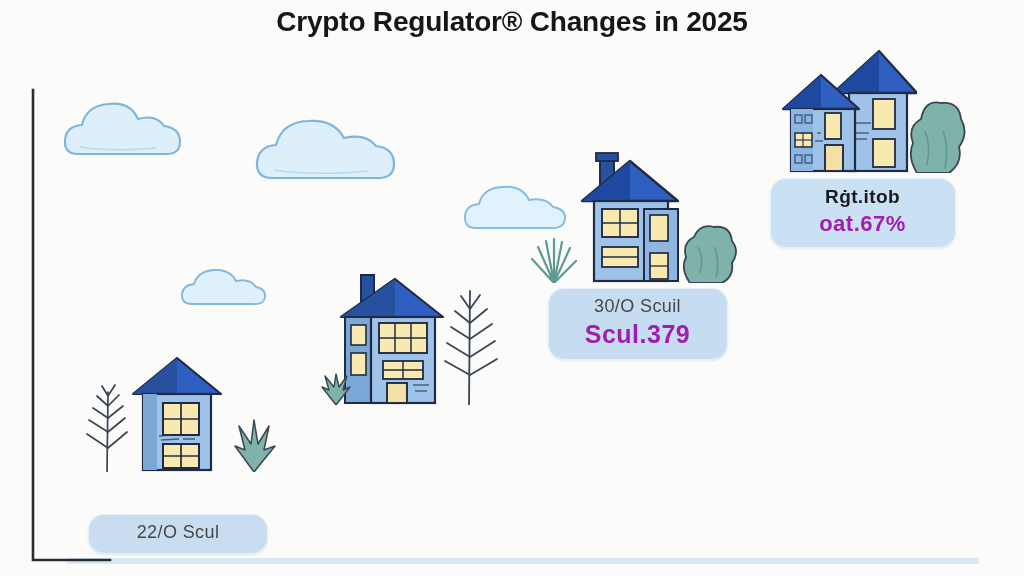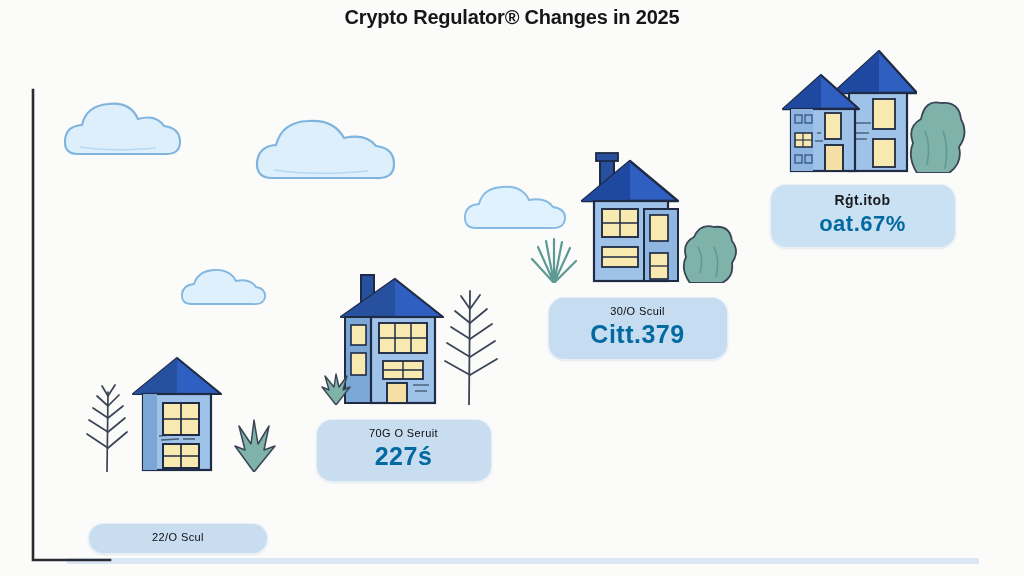--- a/index.html
+++ b/index.html
@@ -20,21 +20,21 @@
     inset: 0;
     background: #fbfbfa;
   }
   
   #chart-title {
     position: absolute;
     top: 6px;
     left: 0;
     width: 1024px;
     text-align: center;
-    font-size: 20px;
+    font-size: 28px;
     font-weight: bold;
     color: #16161a;
     letter-spacing: -0.2px;
     font-family: "Liberation Sans", sans-serif;
     white-space: nowrap;
   }
   
   #axis-layer {
     position: absolute;
     inset: 0;
@@ -79,31 +79,31 @@
     border: 1px solid rgba(255,255,255,.55);
     box-shadow: 0 1px 2px rgba(120,150,180,0.18);
     text-align: center;
     padding: 7px 18px 10px 18px;
     box-sizing: border-box;
   }
   .label-card.tall {
     background: #c6dcf0;
   }
   .cat-label {
-    font-size: 11px;
-    color: #000000;
+    font-size: 18px;
+    color: #404040;
     font-family: "Liberation Sans", sans-serif;
     letter-spacing: .4px;
     white-space: nowrap;
     opacity: .95;
   }
   .val-label {
     font-size: 25px;
     font-weight: bold;
-    color: #0369a1;
+    color: #a21caf;
     font-family: "Liberation Sans", sans-serif;
     letter-spacing: .5px;
     margin-top: 3px;
     white-space: nowrap;
   }
   .val-label.small {
     font-size: 22px;
   }
   .house {
     position: absolute;
@@ -255,24 +255,20 @@
       <div class="plant" style="left:28px; bottom:155px; width:38px; height:32px;">
         <svg width="38" height="32" viewBox="0 0 38 32">
           <g fill="#7fb2a8" stroke="#3a4555" stroke-width="1.4" stroke-linejoin="round">
             <path d="M19 32 L5 14 L12 17 L8 3 L17 14 L19 1 L22 14 L30 3 L26 17 L33 14 Z"></path>
           </g>
         </svg>
       </div>
 
       <div class="bar-col"></div>
 
-      <div class="label-card" style="bottom:78px; width:176px;">
-        <div class="cat-label">70G O Seruit</div>
-        <div class="val-label">227ś</div>
-      </div>
     </div>
 
     <div class="bar-group" style="left:522px; width:231px; height:277px;">
 
       <div class="house" style="left:46px; bottom:277px; width:126px; height:140px;">
         <svg width="126" height="140" viewBox="0 0 126 140">
 
           <rect x="32" y="14" width="14" height="32" fill="#27509f" stroke="#1f2b44" stroke-width="2"></rect>
           <rect x="28" y="10" width="22" height="8" fill="#27509f" stroke="#1f2b44" stroke-width="1.8"></rect>
 
@@ -308,21 +304,21 @@
         <svg width="62" height="62" viewBox="0 0 62 62">
           <path d="M12 62 Q2 48 8 36 Q4 22 16 16 Q22 2 36 6 Q52 4 54 20 Q62 30 54 42 Q56 56 44 62 Z" fill="#7fb2a8" stroke="#3a4555" stroke-width="1.8" stroke-linejoin="round"></path>
           <path d="M22 52 Q26 36 20 26 M38 56 Q42 38 36 26" stroke="#5d9a93" stroke-width="1.6" fill="none"></path>
         </svg>
       </div>
 
       <div class="bar-col"></div>
 
       <div class="label-card tall" style="bottom:200px; width:180px;">
         <div class="cat-label">30/O Scuil</div>
-        <div class="val-label">Citt.379</div>
+        <div class="val-label">Scul.379</div>
       </div>
     </div>
 
     <div class="bar-group" style="left:747px; width:231px; height:387px;">
 
       <div class="house" style="left:30px; bottom:387px; width:140px; height:132px;">
         <svg width="140" height="132" viewBox="0 0 140 132">
 
           <path d="M56 52 L102 10 L140 52 Z" fill="#2f5fc0" stroke="#1f2b44" stroke-width="2.3" stroke-linejoin="round"></path>
           <path d="M56 52 L102 10 L102 52 Z" fill="#1f49a0"></path>
@@ -353,21 +349,21 @@
       <div class="plant" style="left:156px; bottom:387px; width:66px; height:80px;">
         <svg width="66" height="80" viewBox="0 0 66 80">
           <path d="M14 80 Q4 64 10 50 Q4 34 18 26 Q22 6 38 10 Q56 8 58 26 Q66 40 56 54 Q60 70 46 80 Z" fill="#7fb2a8" stroke="#3a4555" stroke-width="1.8" stroke-linejoin="round"></path>
           <path d="M24 72 Q28 52 22 38 M42 76 Q46 54 40 38" stroke="#5d9a93" stroke-width="1.6" fill="none"></path>
         </svg>
       </div>
 
       <div class="bar-col"></div>
 
       <div class="label-card tall" style="bottom:312px; width:186px; background:#cae0f3;">
-        <div class="cat-label" style="font-size:14px; font-weight:bold; color:#101014;">Rġt.itob</div>
+        <div class="cat-label" style="font-size:19px; font-weight:bold; color:#101014;">Rġt.itob</div>
         <div class="val-label small">oat.67%</div>
       </div>
     </div>
 
     <div class="ground-strip" style="left:67px; width:912px; bottom:12px; border-top:none; background:#d6e6f5;"></div>
 
   </div>
 
   <div id="axis-layer">
     <svg width="1024" height="576" viewBox="0 0 1024 576">

